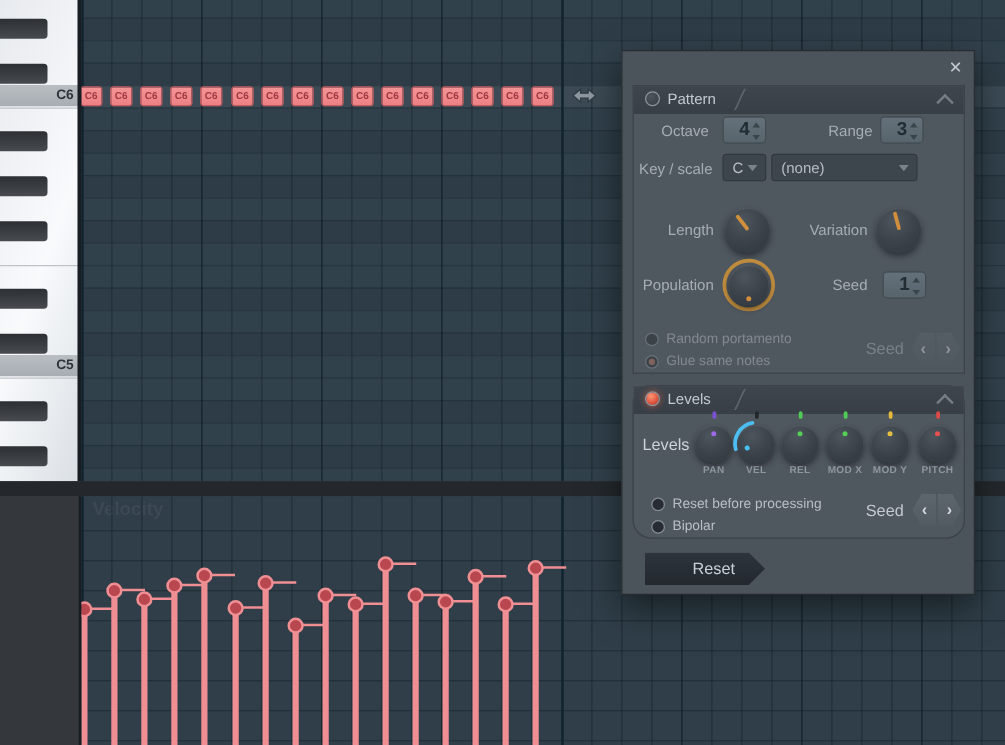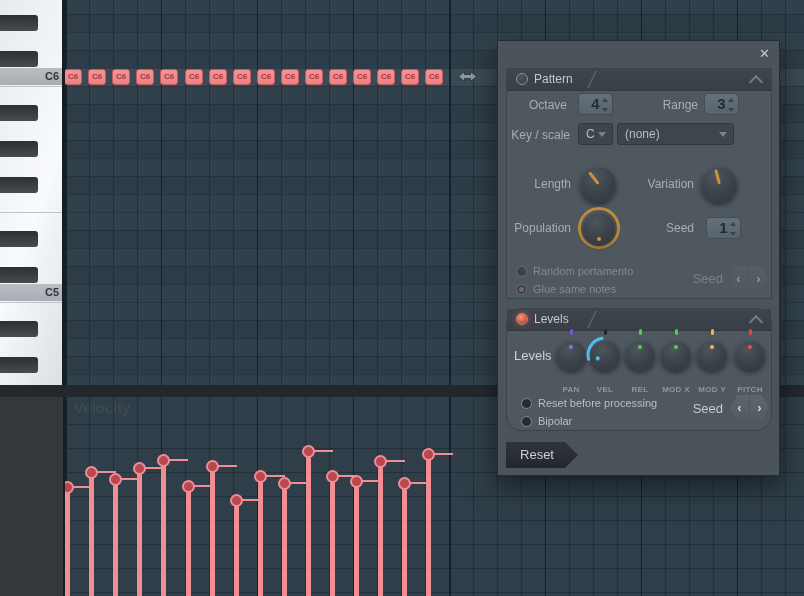--- a/index.html
+++ b/index.html
@@ -86,34 +86,34 @@
         box-shadow:0 3px 5px rgba(0,0,0,.45),inset 0 1px 1px rgba(255,255,255,.09);}
   .pointer{position:absolute;left:50%;top:50%;width:3px;height:15px;
            margin-left:-1.5px;margin-top:-15px;background:#d08f3d;border-radius:2px;
            transform-origin:50% 100%;}
   .pop-ring{position:absolute;width:42px;height:42px;border-radius:50%;
             border:3px solid #bf8c3e;box-sizing:border-box;}
   .kdot{position:absolute;left:50%;top:50%;width:4px;height:4px;margin:-2px 0 0 -2px;
         border-radius:50%;transform-origin:50% 50%;}
   .ktick{position:absolute;width:3px;height:6px;border-radius:2px;}
   .klabel{position:absolute;width:44px;text-align:center;font-size:8px;font-weight:bold;
-          color:#8f979e;letter-spacing:.3px;margin-top:14px;}
+          color:#8f979e;letter-spacing:.3px;}
   .radio{position:absolute;width:11px;height:11px;border-radius:50%;
          border:1px solid #848c93;background:#262c31;box-sizing:border-box;}
   .radio.on:after{content:"";position:absolute;left:2px;top:2px;width:5px;height:5px;
                   border-radius:50%;background:#b4705a;}
   .rlabel{position:absolute;font-size:11px;color:#b9bfc5;}
   .dim{opacity:.48;}
   .seed-btn{position:absolute;width:19px;height:26px;background:linear-gradient(#5d656d,#525a62);
             color:#d2d8dc;font-size:13px;font-weight:bold;text-align:center;line-height:25px;}
   .seed-prev{clip-path:polygon(38% 0,100% 0,100% 100%,38% 100%,0 50%);}
   .seed-next{clip-path:polygon(0 0,62% 0,100% 50%,62% 100%,0 100%);}
   .dlg-btn{position:absolute;top:401px;height:26px;background:linear-gradient(#2e343b,#22282e);
            color:#c9d0d6;font-size:13px;text-align:center;line-height:26px;}
-  #btn-reset{left:8px;width:62px;clip-path:polygon(0 0,calc(100% - 13px) 0,100% 50%,calc(100% - 13px) 100%,0 100%);padding-right:10px;}
+  #btn-reset{left:18px;width:62px;clip-path:polygon(0 0,calc(100% - 13px) 0,100% 50%,calc(100% - 13px) 100%,0 100%);padding-right:10px;padding-left:24px;}
   #btn-accept{right:7px;width:64px;clip-path:polygon(13px 0,100% 0,100% 100%,13px 100%,0 50%);padding-left:10px;}
   svg{display:block;}
 </style>
 </head>
 <body>
 
 <div id="stage">
 
   <div id="note-area">
     <div id="note-grid">

